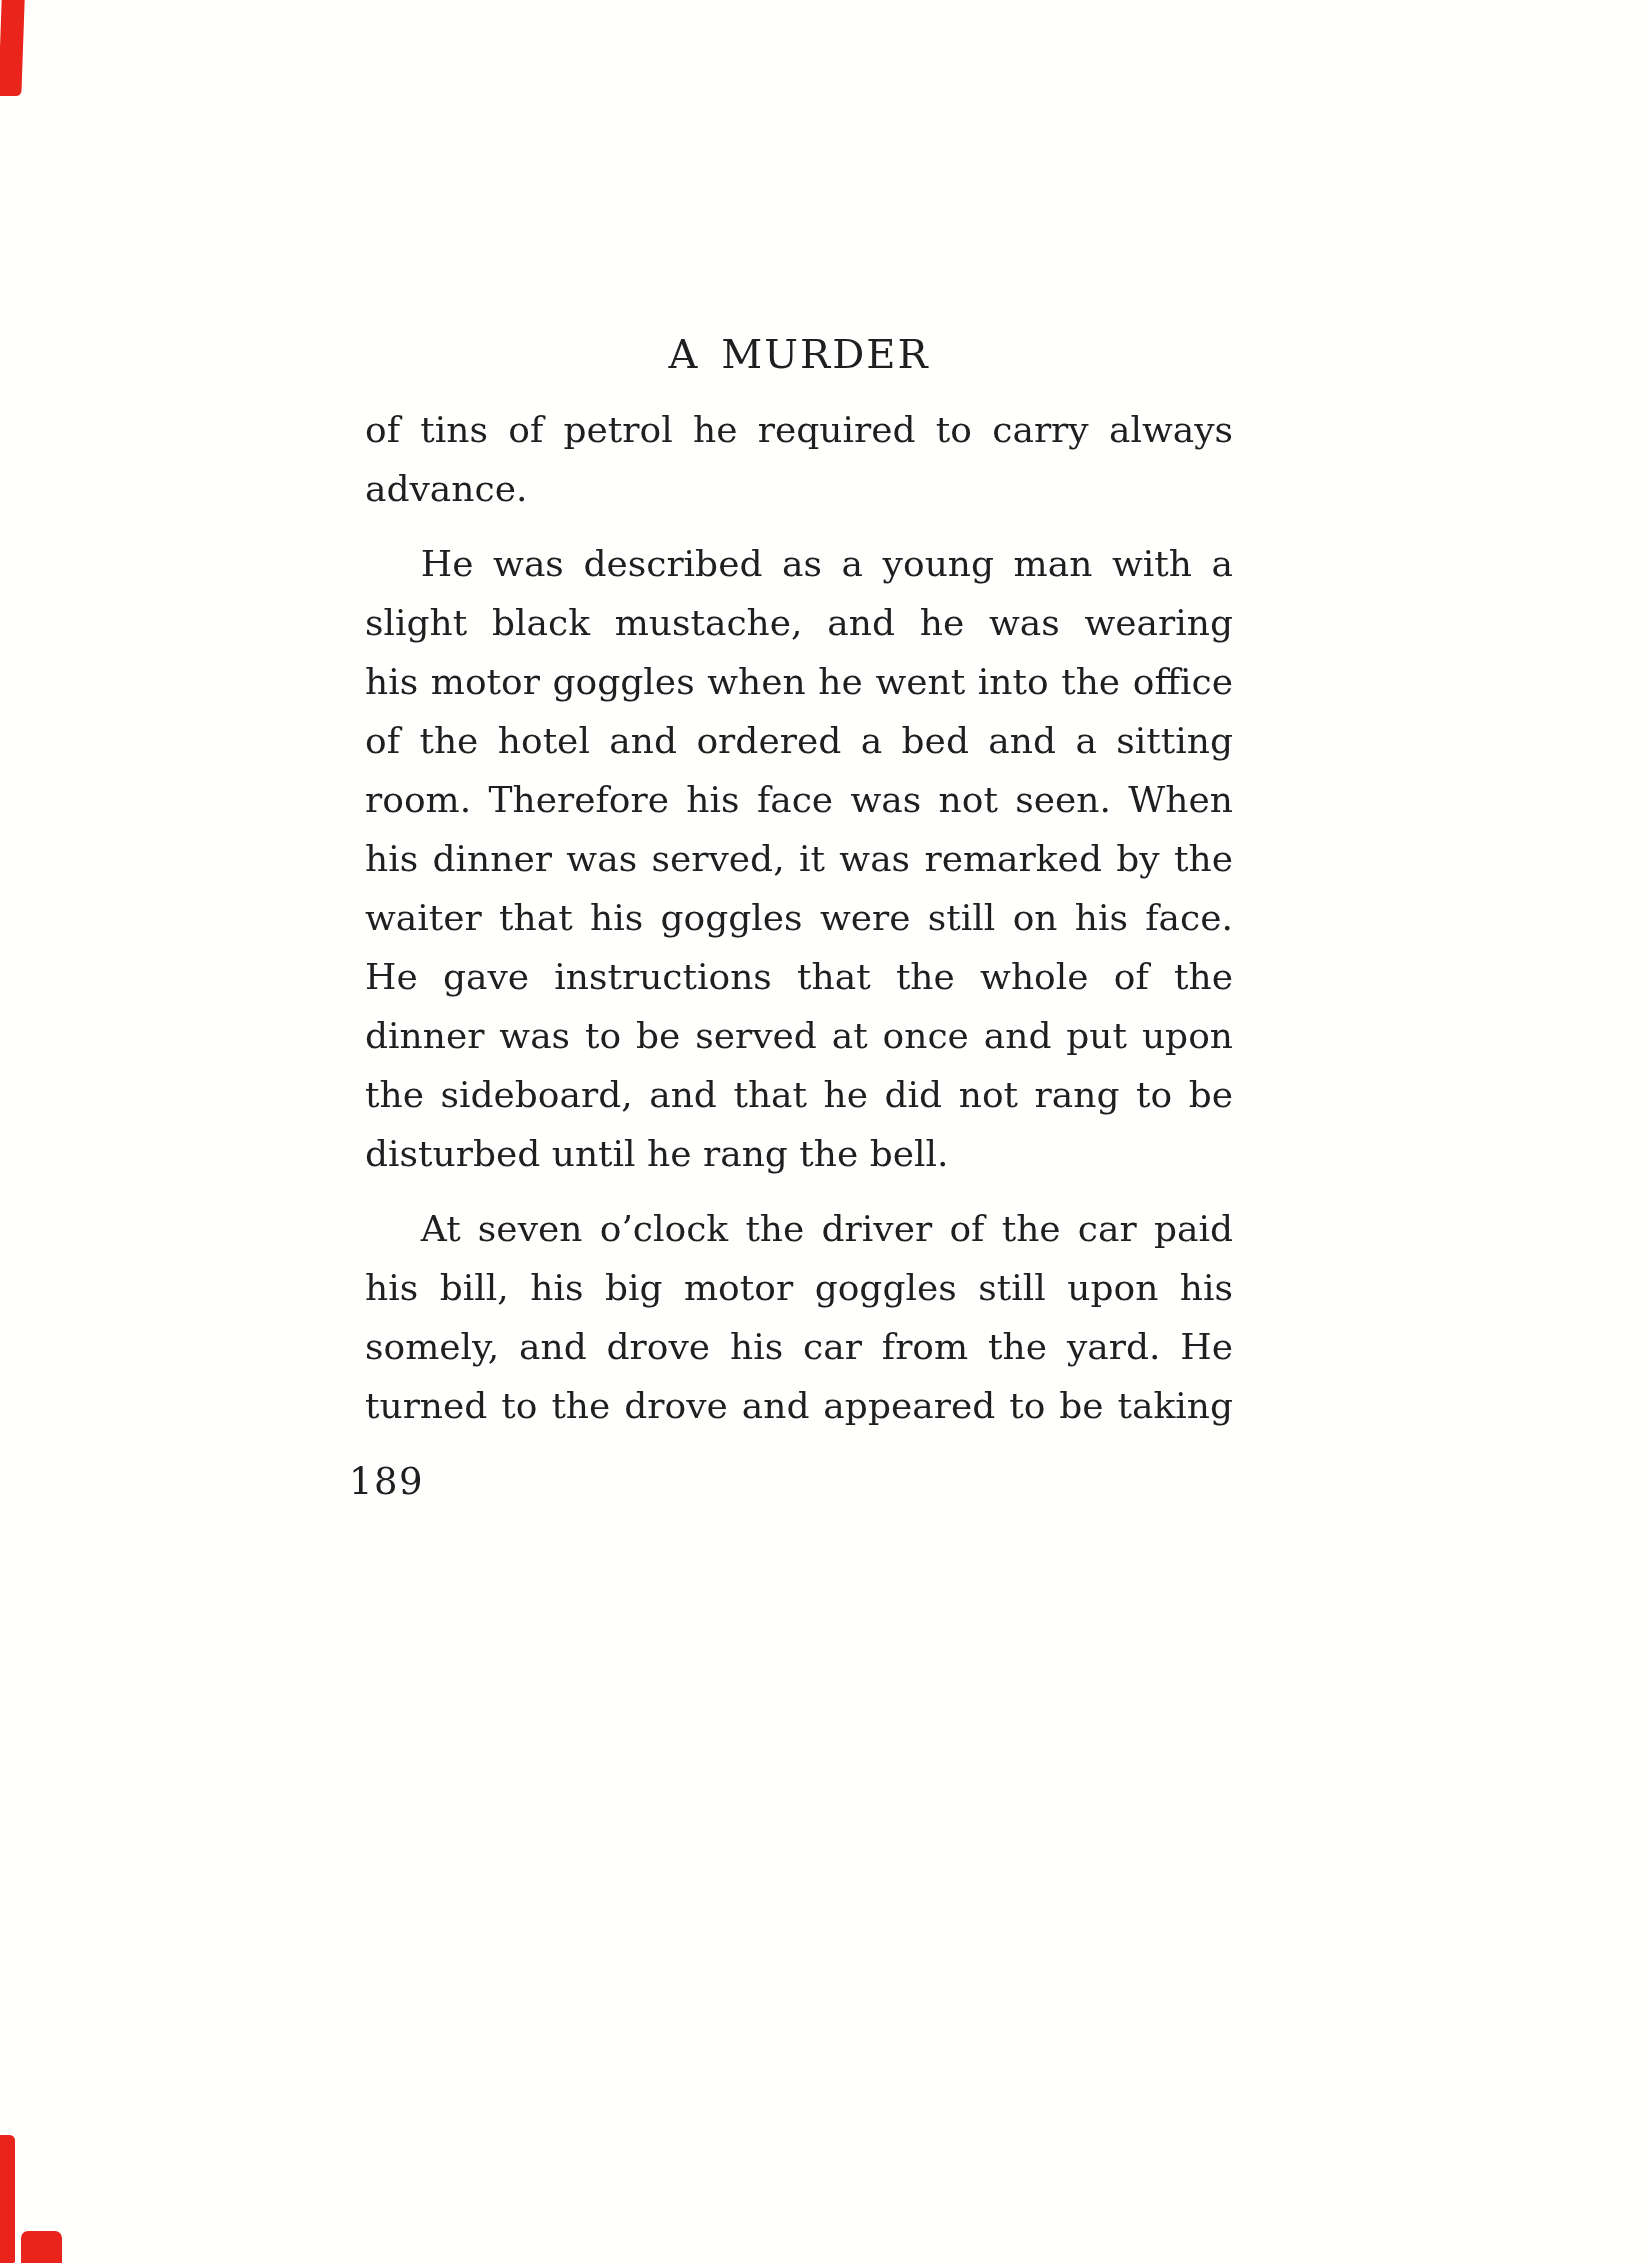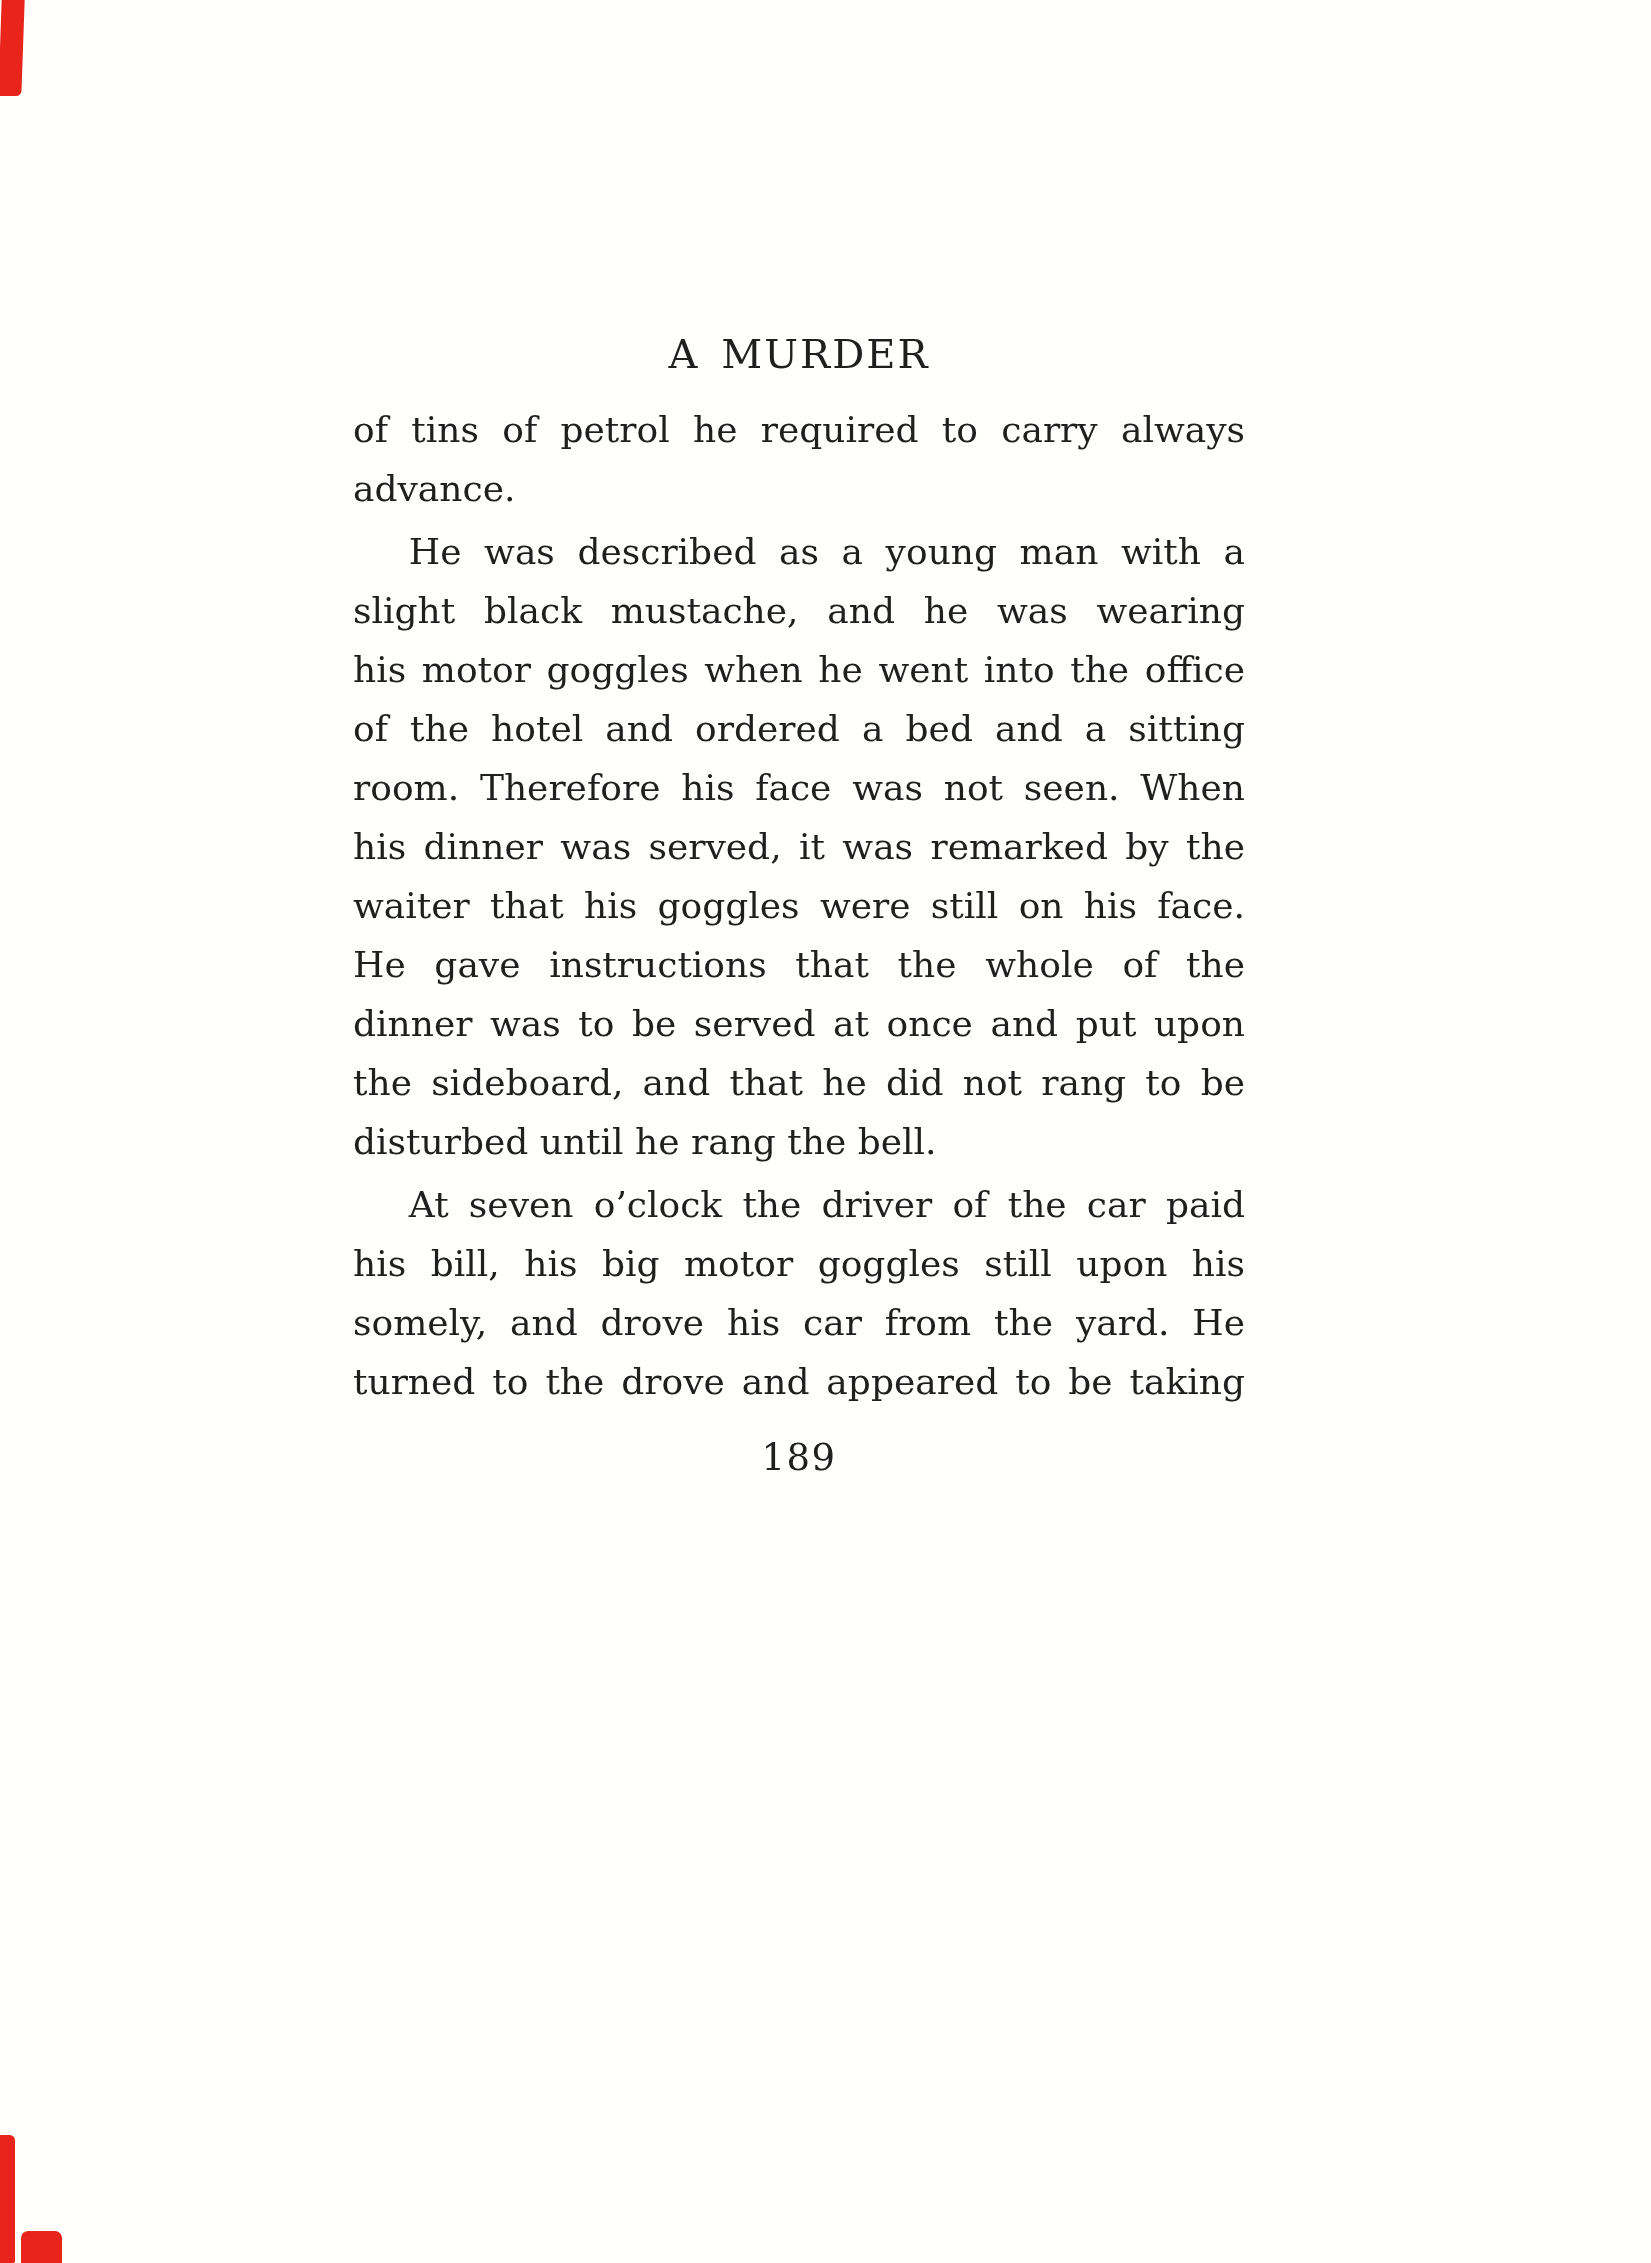--- a/index.html
+++ b/index.html
@@ -36,33 +36,33 @@
     text-align: center;
     font-size: 40px;
     letter-spacing: 0.05em;
     margin: 0 0 23px 0;
     font-weight: normal;
   }
   .body-text {
     font-size: 36px;
     line-height: 59px;
   }
-  .para { margin: 4px; }
+  .para { margin: 16px; }
   .line {
     text-align: justify;
     text-align-last: justify;
   }
   .line.last {
     text-align-last: left;
   }
   .line.indent {
     text-indent: 1.55em;
   }
   .page-number {
-    text-align: center;
+    text-align: left;
     font-size: 37px;
     margin-top: 25px;
     letter-spacing: 0.04em;
   }
 </style>
 </head>
 <body>
 
 <div class="page">
 

